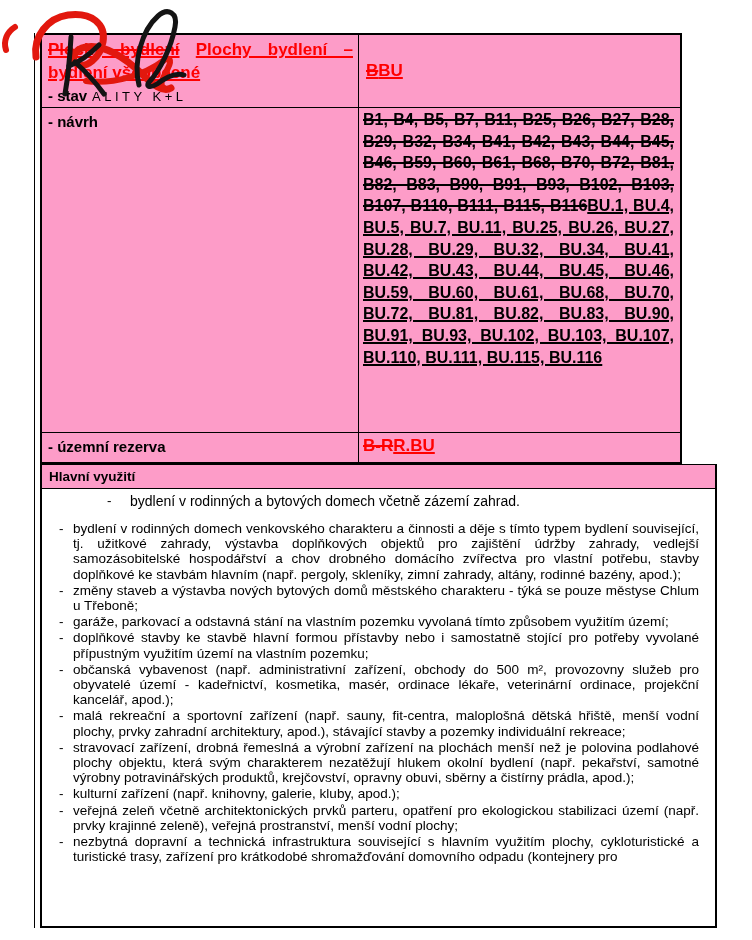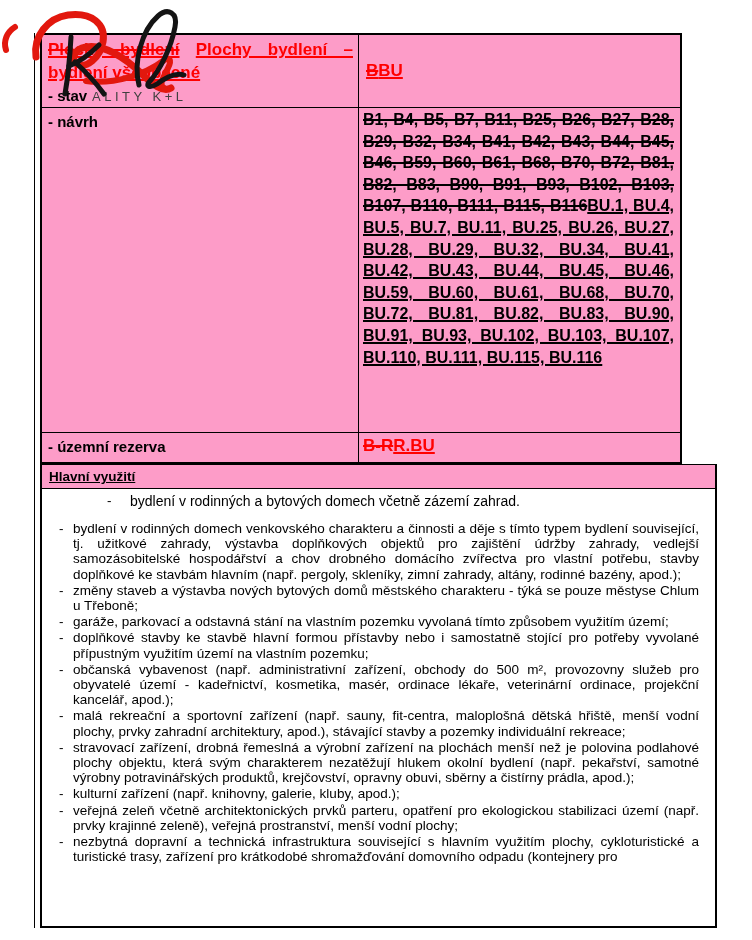--- a/index.html
+++ b/index.html
@@ -24,21 +24,21 @@
   .title{
     padding:3px 5px 0 6px;font-size:17px;font-weight:bold;color:#ff0000;
     line-height:23px;text-align:justify;
   }
   .del{text-decoration-line:underline line-through;text-decoration-thickness:2px;}
   .ins{text-decoration-line:underline;text-decoration-thickness:2px;}
   .strike{text-decoration-line:line-through;text-decoration-thickness:2px;text-align:right;}
   .blklabel{font-size:15px;font-weight:bold;color:#000;}
   .stavline{position:absolute;left:6px;top:52px;z-index:3;}
   .watermark{
-    position:absolute;left:50px;top:54px;z-index:2;color:#404040;
+    position:absolute;left:50px;top:54px;z-index:2;color:#000000;
     font-size:13px;letter-spacing:3.5px;font-weight:normal;white-space:nowrap;
   }
   .bbu{
     position:absolute;left:0;top:0;right:0;bottom:0;display:flex;align-items:center;
     padding-left:7px;font-size:17px;font-weight:bold;color:#ff0000;
   }
   .navrhlabel{padding:5px 0 0 6px;}
   .codes{
     padding:1px 6px 0 4px;font-size:16px;font-weight:bold;color:#000000;
     line-height:21.6px;text-align:justify;
@@ -47,21 +47,21 @@
   .rezcodes{padding:3px 0 0 4px;font-size:17px;font-weight:bold;color:#ff0000;}
 
   
   .lowtable{
     position:absolute;left:40px;top:464px;width:677px;height:464px;
     border-left:2px solid #000;border-right:2px solid #000;box-sizing:border-box;
     background:#fff;overflow:hidden;
   }
   .bar{
     height:25px;background:#fd9cc8;border-top:1.5px solid #000;border-bottom:1.5px solid #000;
-    box-sizing:border-box;font-size:13.5px;font-weight:bold;padding:4px 0 0 7px;text-decoration:underline;
+    box-sizing:border-box;font-size:13.5px;font-weight:bold;padding:4px 0 0 7px;
   }
   .whiterow{height:25px;position:relative;box-sizing:border-box;}
   .whiterow .dash{position:absolute;left:65px;top:4px;font-size:13.5px;}
   .whiterow .itxt{position:absolute;left:88px;top:4px;font-size:14px;}
   .content{padding:7px 16px 0 0;}
   .bullet{position:relative;padding-left:31px;margin:0 0 1px 0;}
   .bullet .dash{position:absolute;left:17px;top:0;font-size:13.5px;}
   .bullet .btxt{
     display:block;font-size:13.5px;line-height:15.2px;text-align:justify;
   }

